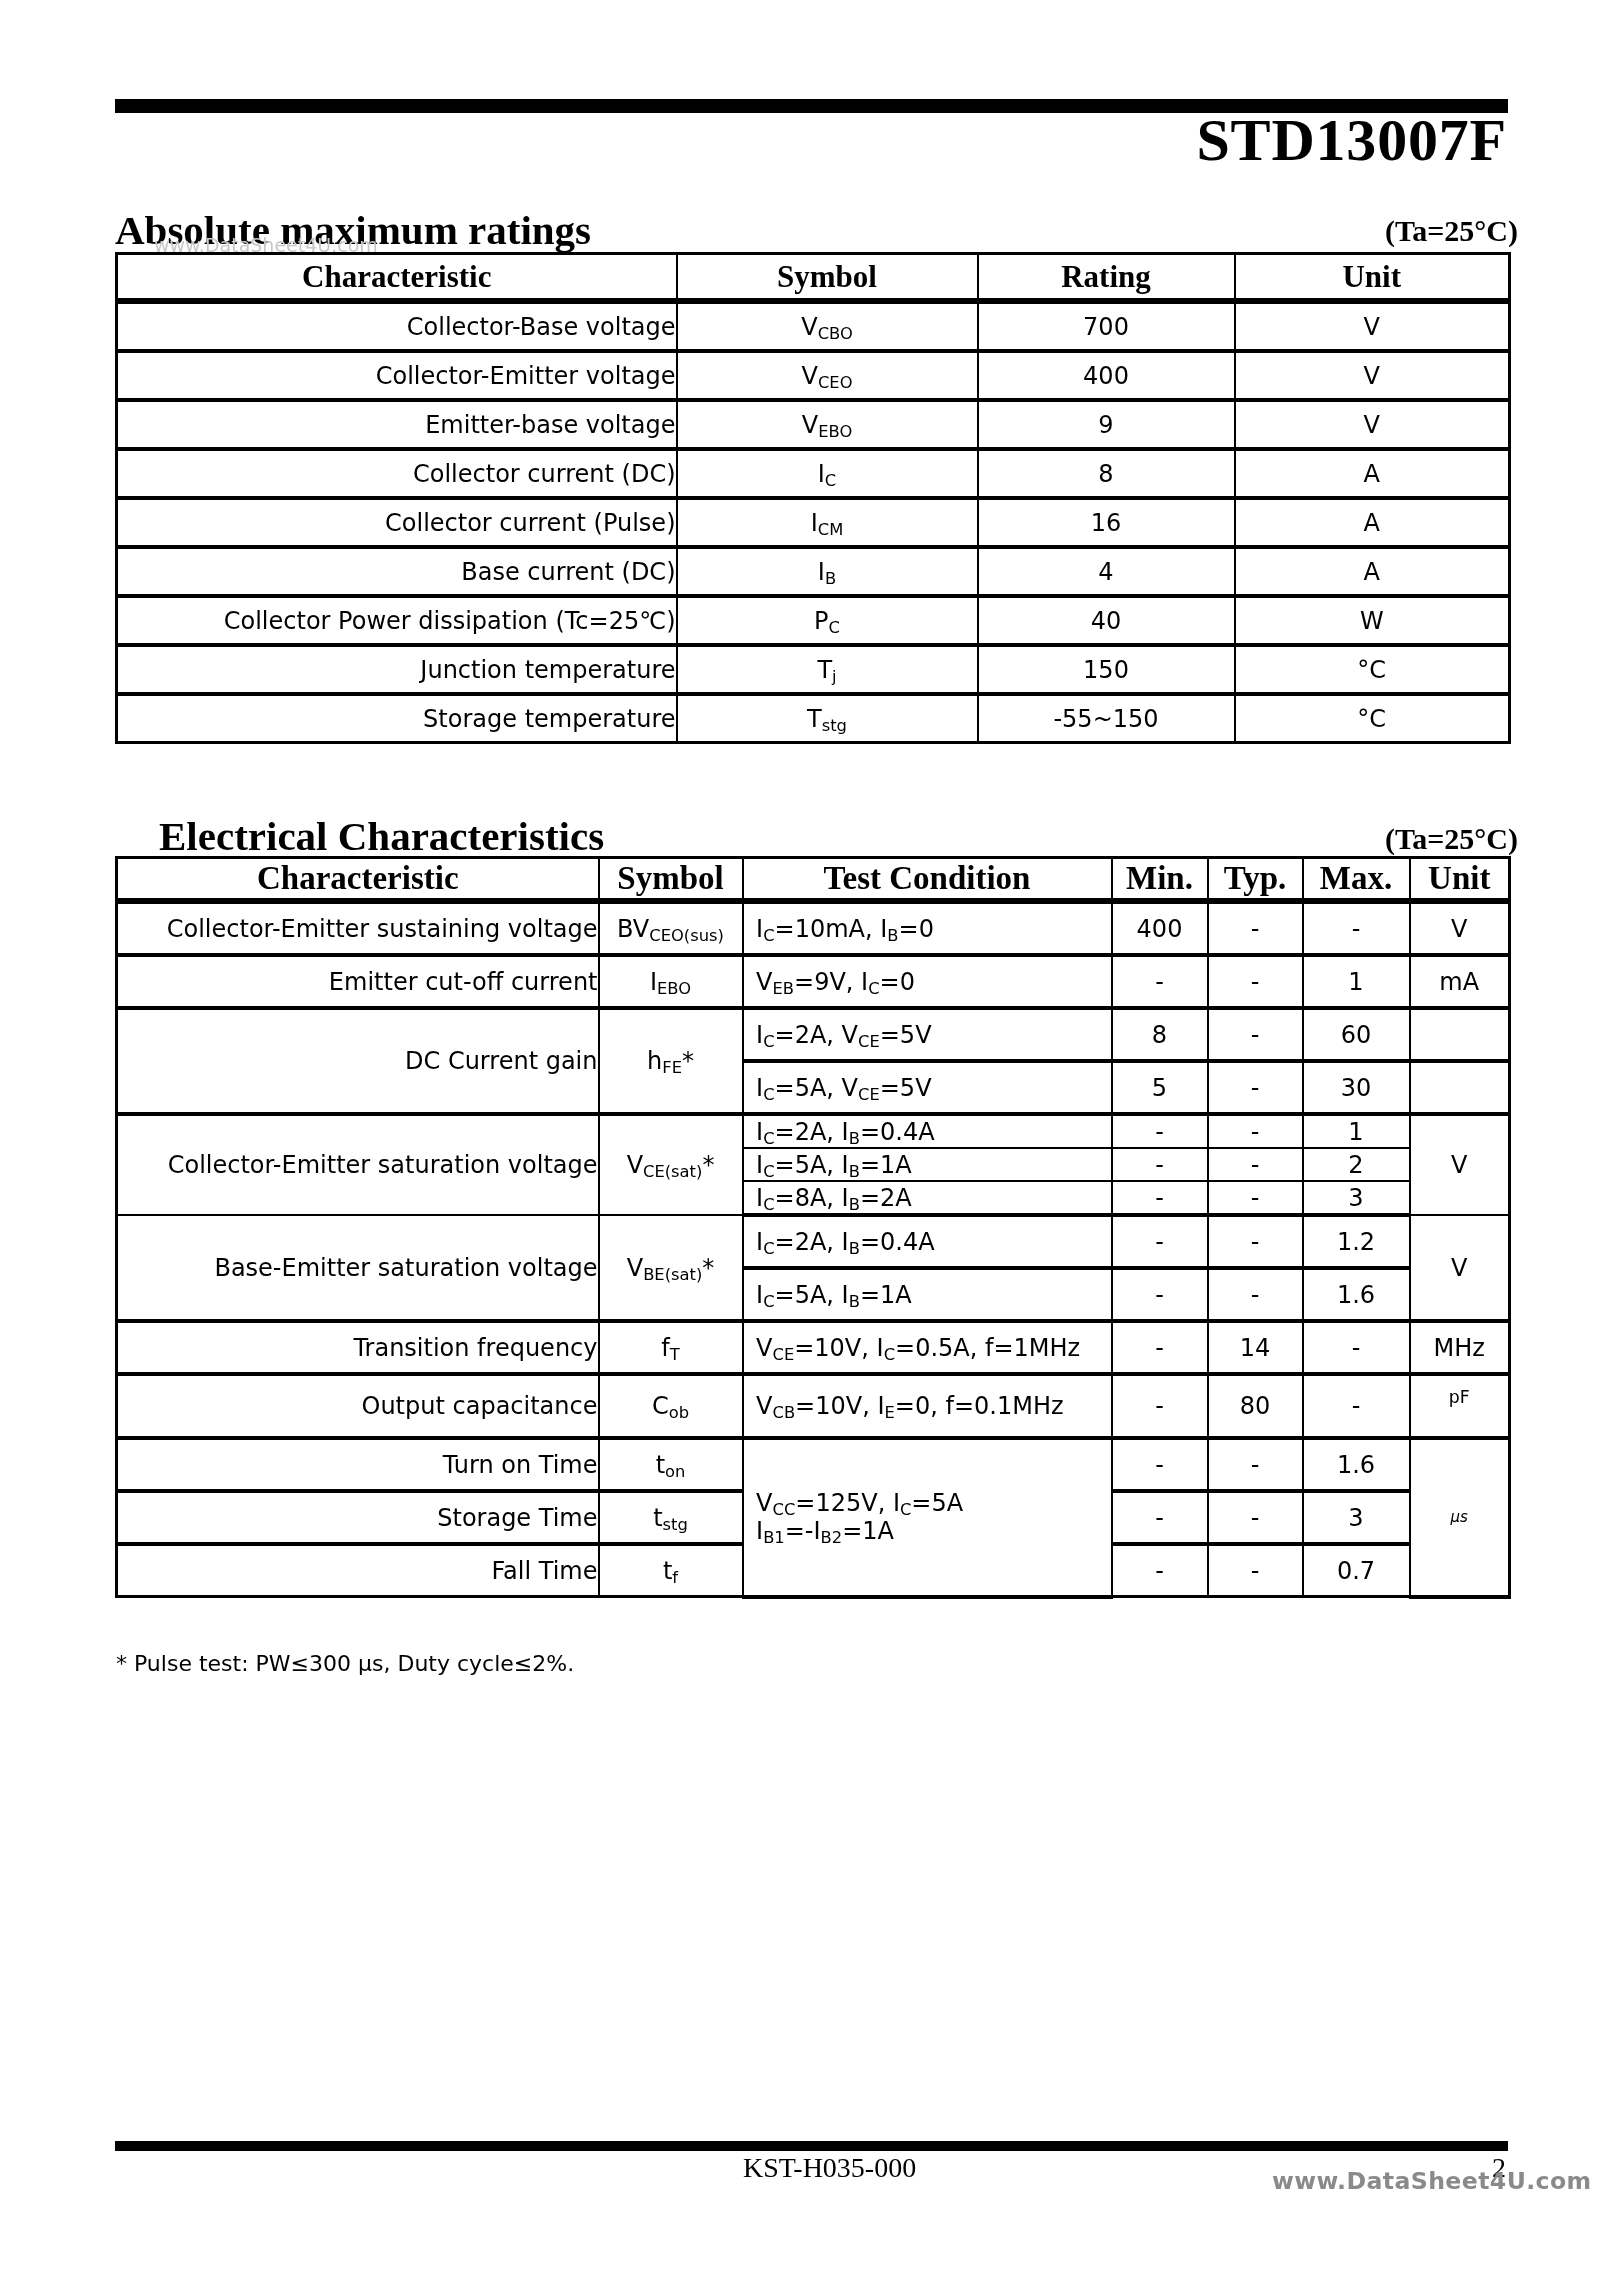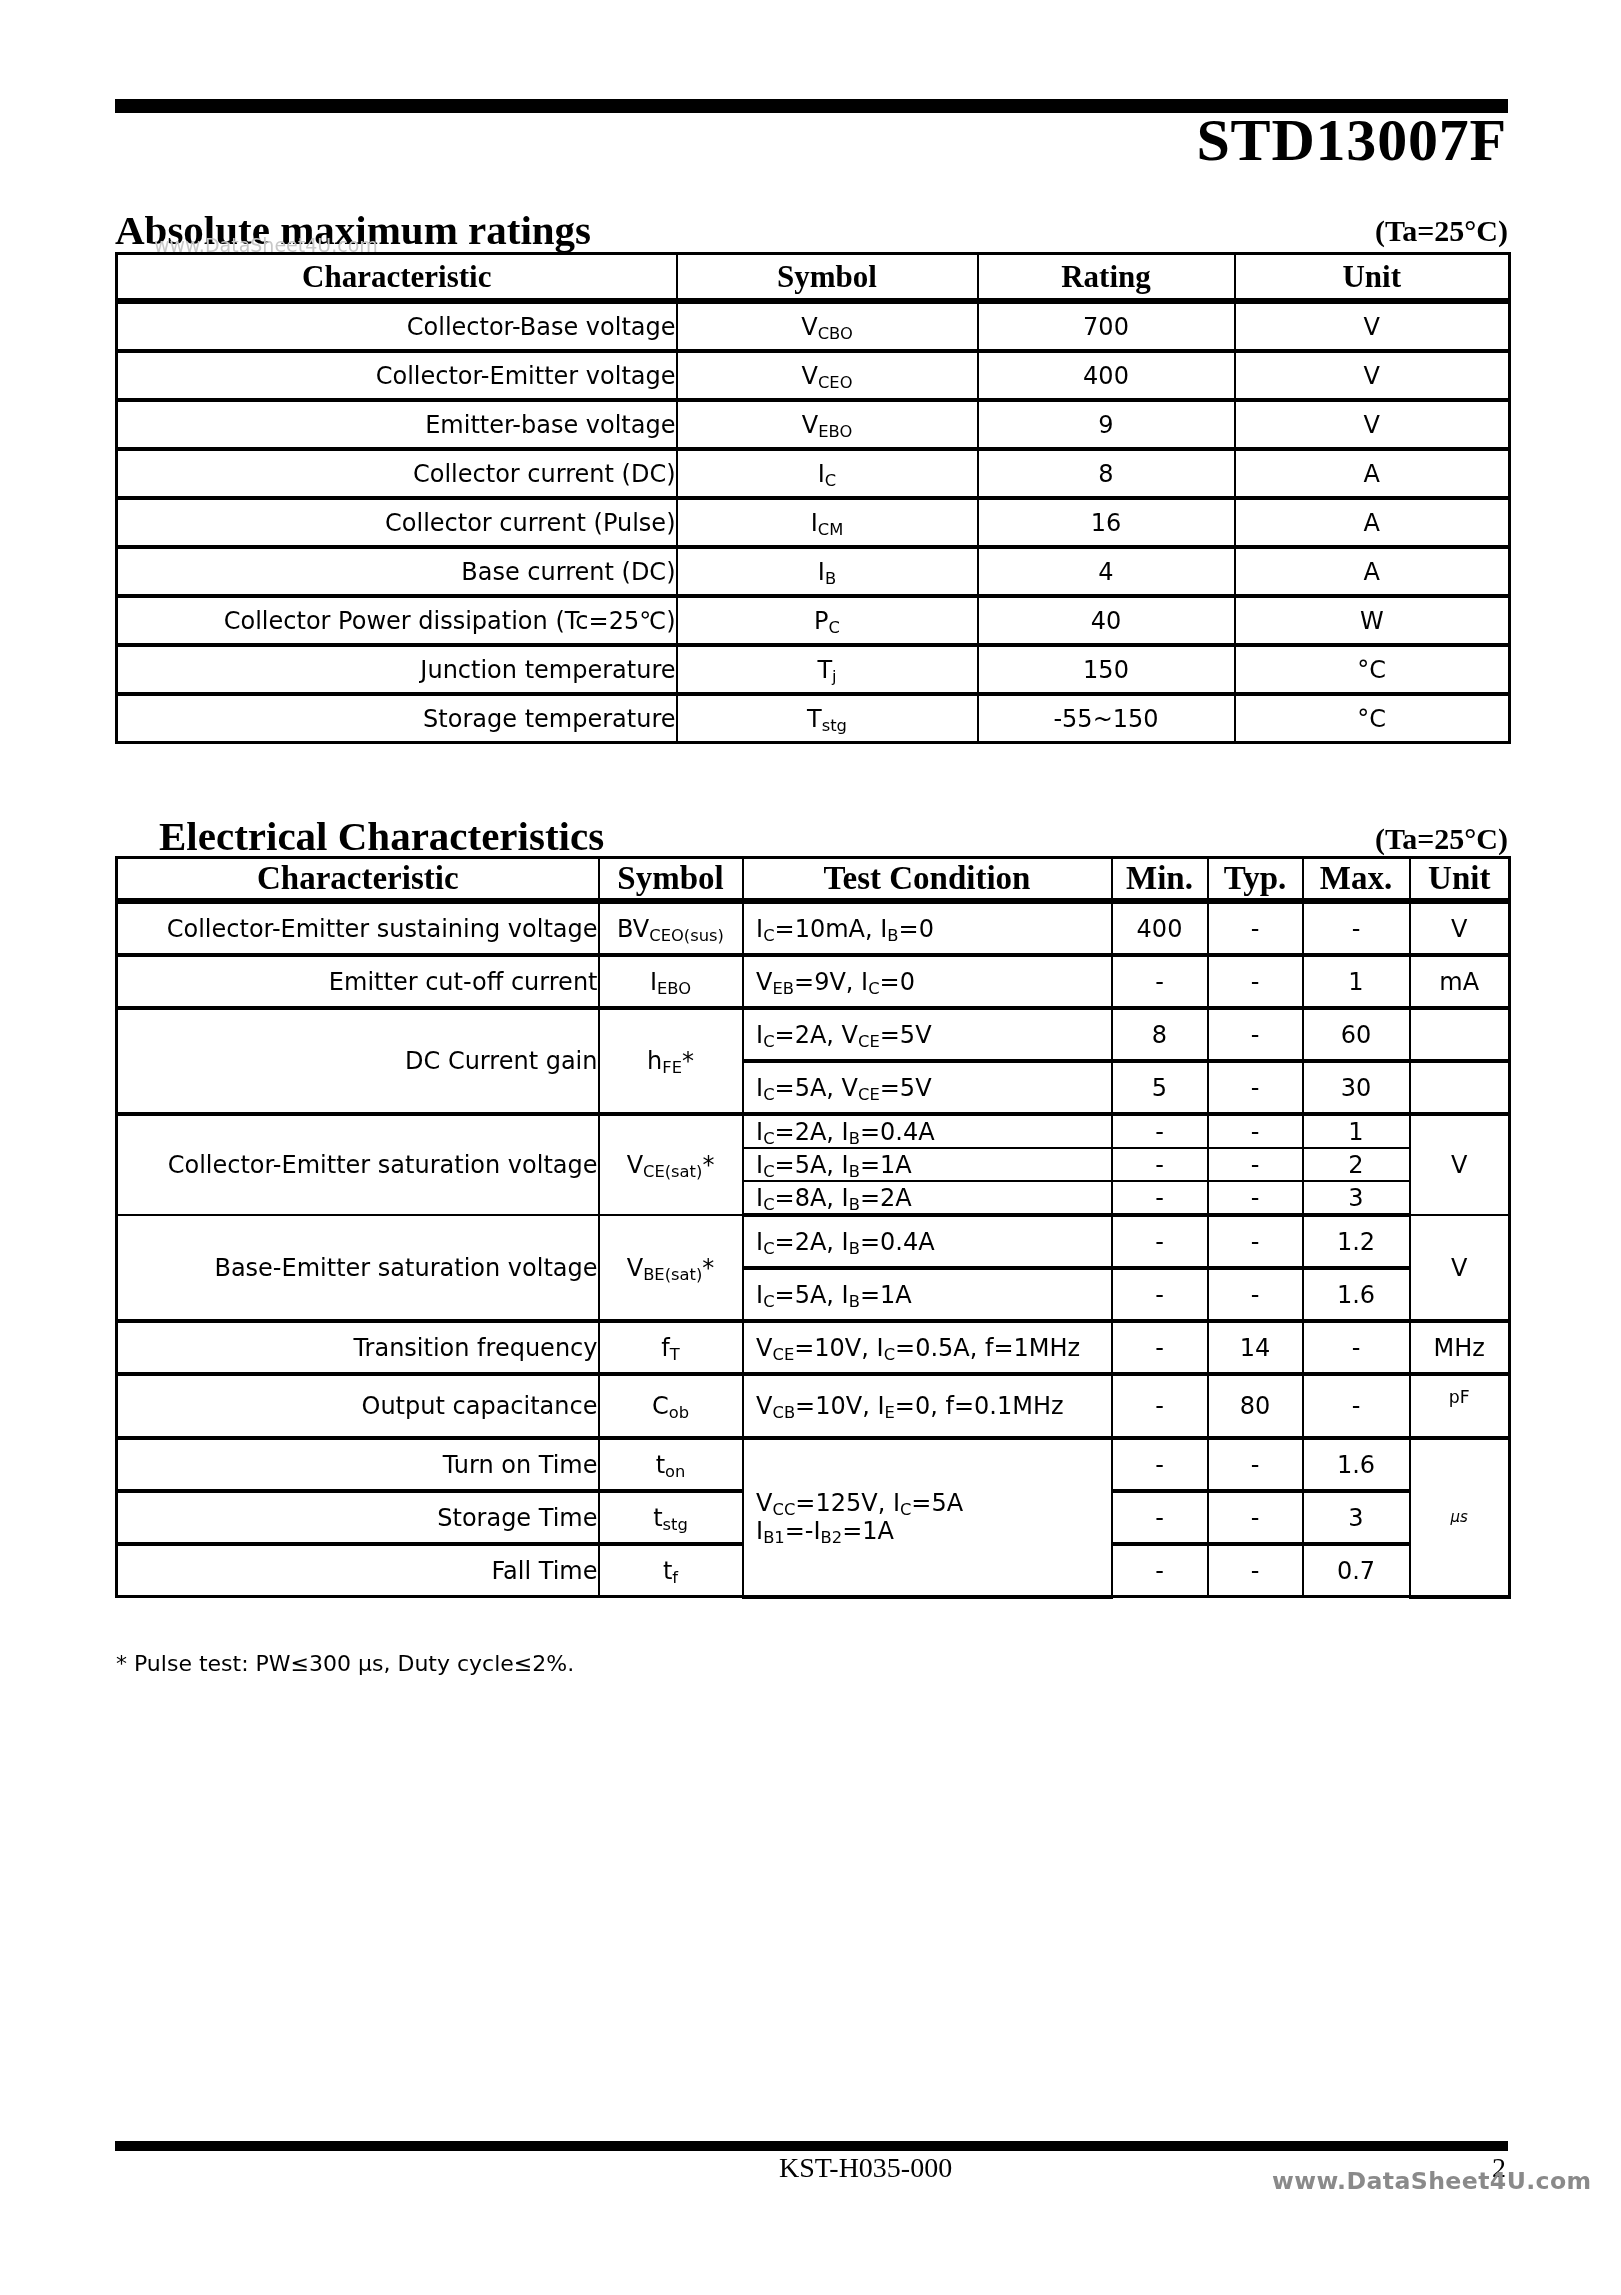--- a/index.html
+++ b/index.html
@@ -5,21 +5,21 @@
   html, body { margin: 0; padding: 0; background: #ffffff; }
   body { width: 1622px; height: 2295px; position: relative; overflow: hidden; color: #000; }
   .abs { position: absolute; }
   .serif { font-family: "Liberation Serif", "DejaVu Serif", serif; }
   .sans { font-family: "DejaVu Sans", "Liberation Sans", sans-serif; }
 
   #top-rule { left: 115px; top: 99px; width: 1393px; height: 14px; background: #000; }
   #part-number { right: 115px; top: 110px; font-size: 60px; font-weight: bold; letter-spacing: 0.8px; line-height: 1; }
 
   .section-title { left: 115px; font-size: 41px; font-weight: bold; line-height: 1; }
-  .cond { right: 114px; font-size: 30px; font-weight: bold; line-height: 1; }
+  .cond { right: 104px; font-size: 30px; font-weight: bold; line-height: 1; }
   #t1-title { top: 210px; }
   #t1-cond { top: 216px; }
   #t2-title { top: 816px; margin-left: 44px; }
   #t2-cond { top: 824px; }
 
   #watermark-top { left: 154px; top: 236px; font-size: 19px; color: #c8c8c8; line-height: 1; }
 
   table { border-collapse: collapse; position: absolute; table-layout: fixed; }
   td, th { border: 2.4px solid #000; padding: 0; text-align: center; vertical-align: middle; }
   th { font-family: "Liberation Serif", "DejaVu Serif", serif; font-weight: bold; font-size: 31px; }
@@ -36,21 +36,21 @@
 
   #elec-table { left: 115px; top: 856px; width: 1393px; border: 3.9px solid #000; }
   #elec-table th { height: 39px; font-size: 33px; }
   #elec-table td { height: 49px; }
   #elec-table td.small-unit { font-size: 17.3px; vertical-align: top; padding-top: 11px; }
   #elec-table tr.slim td { height: 31px; }
 
   #footnote { left: 116px; top: 1653px; font-size: 22px; line-height: 1; }
 
   #bottom-rule { left: 115px; top: 2141px; width: 1393px; height: 10.2px; background: #000; }
-  #doc-code { left: 779px; top: 2154px; font-size: 28px; line-height: 1; }
+  #doc-code { left: 743px; top: 2154px; font-size: 28px; line-height: 1; }
   #page-number { right: 116px; top: 2154px; font-size: 28px; line-height: 1; }
   #watermark-bottom { left: 1272px; top: 2170px; font-size: 23.6px; font-weight: bold; color: #8a8a8a; line-height: 1; letter-spacing: 0.4px; }
 </style>
 </head>
 <body>
 
 <div class="abs" id="top-rule"></div>
 <div class="abs serif" id="part-number">STD13007F</div>
 
 <div class="abs serif section-title" id="t1-title">Absolute maximum ratings</div>

